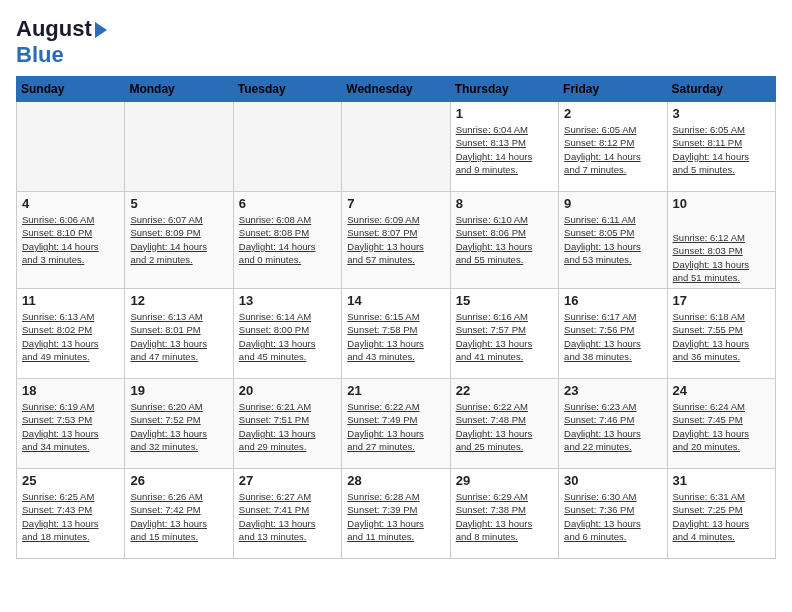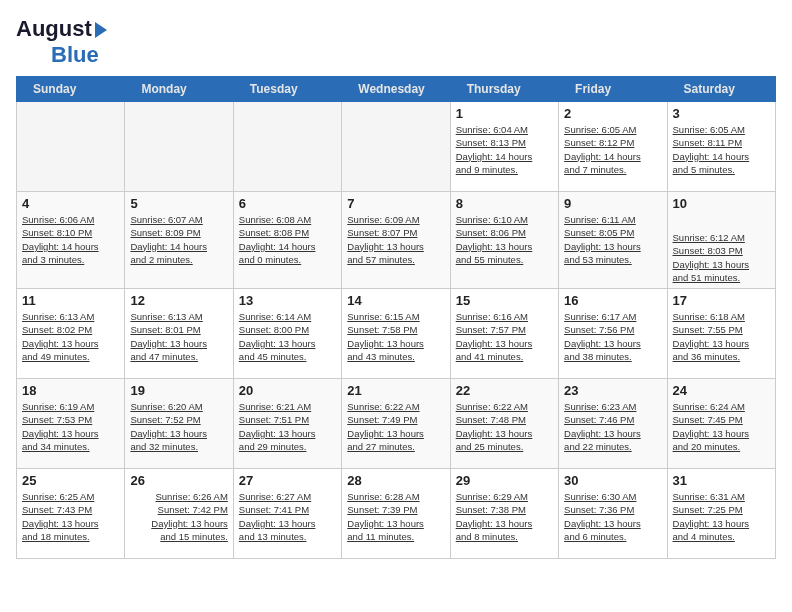--- a/index.html
+++ b/index.html
@@ -22,21 +22,20 @@
       align-items: flex-start;
     }
     .logo-wrapper {
       display: flex;
       align-items: center;
     }
     .logo-line2 {
       color: #2a6cb5;
       font-size: 22px;
       font-weight: bold;
-      margin-left: 35px;
     }
     .title-area {
       text-align: right;
     }
     .month-title {
       font-size: 36px;
       font-weight: bold;
       color: #1a1a2e;
       line-height: 1.1;
     }
@@ -44,24 +43,24 @@
       font-size: 15px;
       color: #333;
     }
     table {
       width: 100%;
       border-collapse: collapse;
       table-layout: fixed;
     }
     th {
       background-color: #2a6cb5;
-      color: #e5e5e5;
+      color: #000000;
       font-size: 12px;
       font-weight: bold;
-      padding: 5px 16px;
+      padding: 5px 4px;
       text-align: left;
       border: 1px solid #2a6cb5;
     }
     td {
       border: 1px solid #ccc;
       vertical-align: top;
       padding: 4px 5px;
       font-size: 10px;
       color: #222;
       height: 90px;
@@ -297,21 +296,21 @@
       <tr>
         <td>
           <span class="day-num">25</span>
           <div class="day-info" style="white-space: pre-line;">Sunrise: 6:25 AM
 Sunset: 7:43 PM
 Daylight: 13 hours
 and 18 minutes.</div>
         </td>
         <td>
           <span class="day-num">26</span>
-          <div class="day-info" style="white-space: pre-line; text-align: right;">Sunrise: 6:26 AM
+          <div class="day-info" style="white-space: pre-line;">Sunrise: 6:26 AM
 Sunset: 7:42 PM
 Daylight: 13 hours
 and 15 minutes.</div>
         </td>
         <td>
           <span class="day-num">27</span>
           <div class="day-info" style="white-space: pre-line;">Sunrise: 6:27 AM
 Sunset: 7:41 PM
 Daylight: 13 hours
 and 13 minutes.</div>

